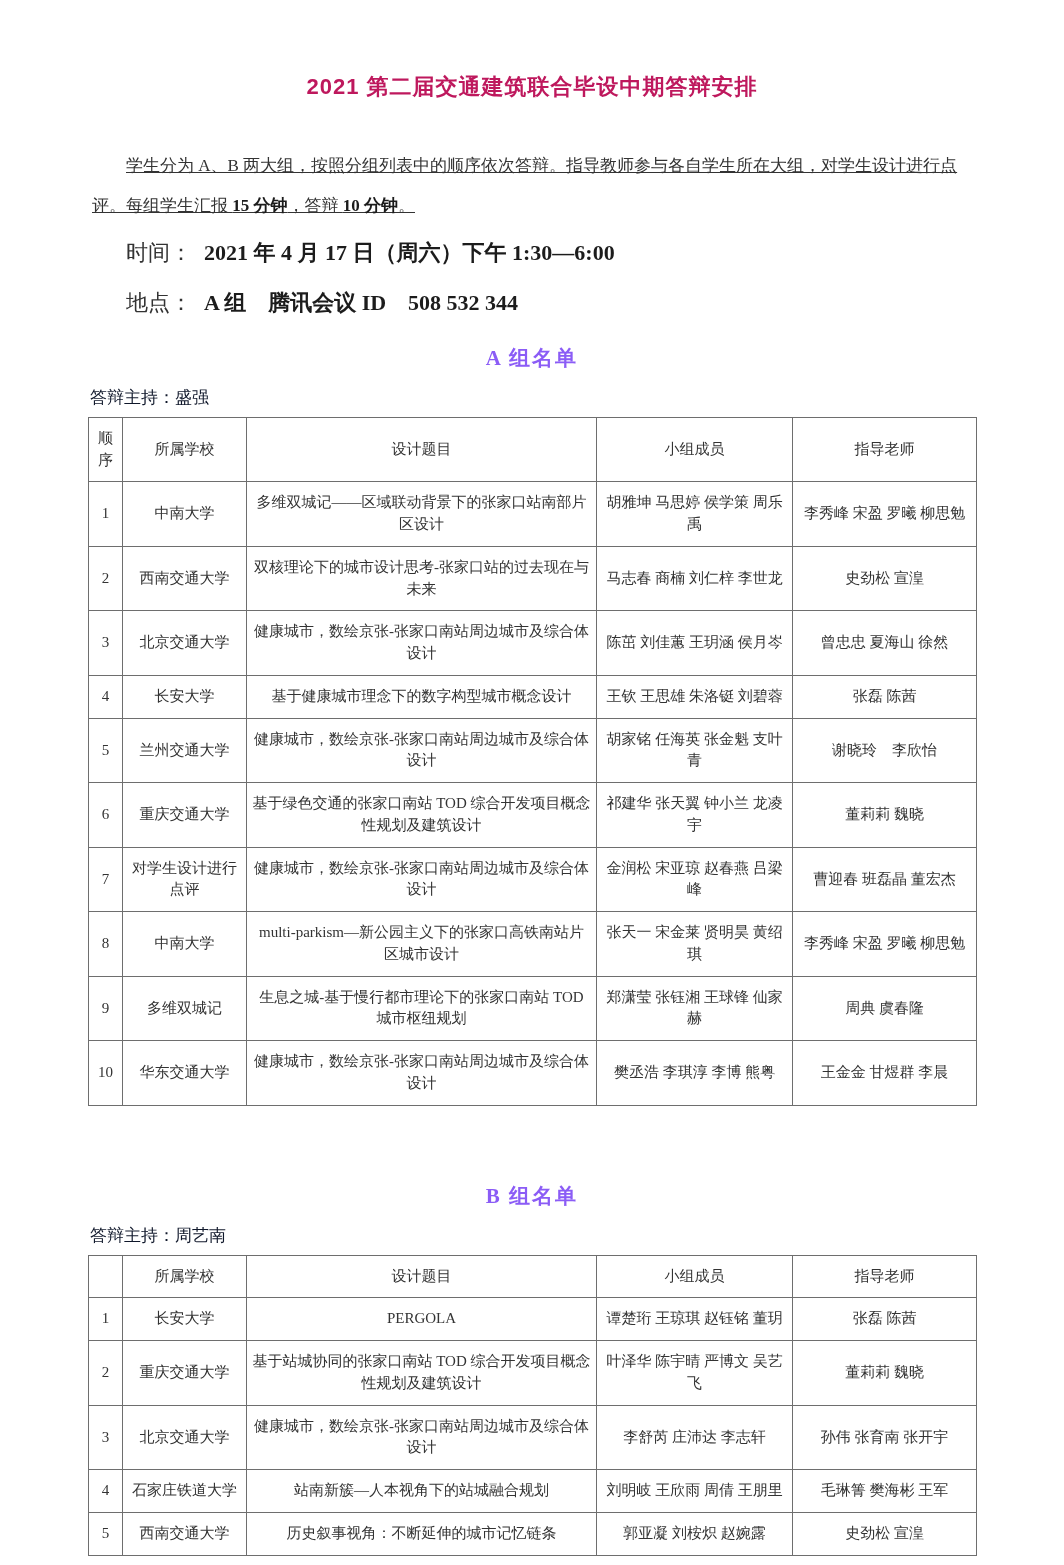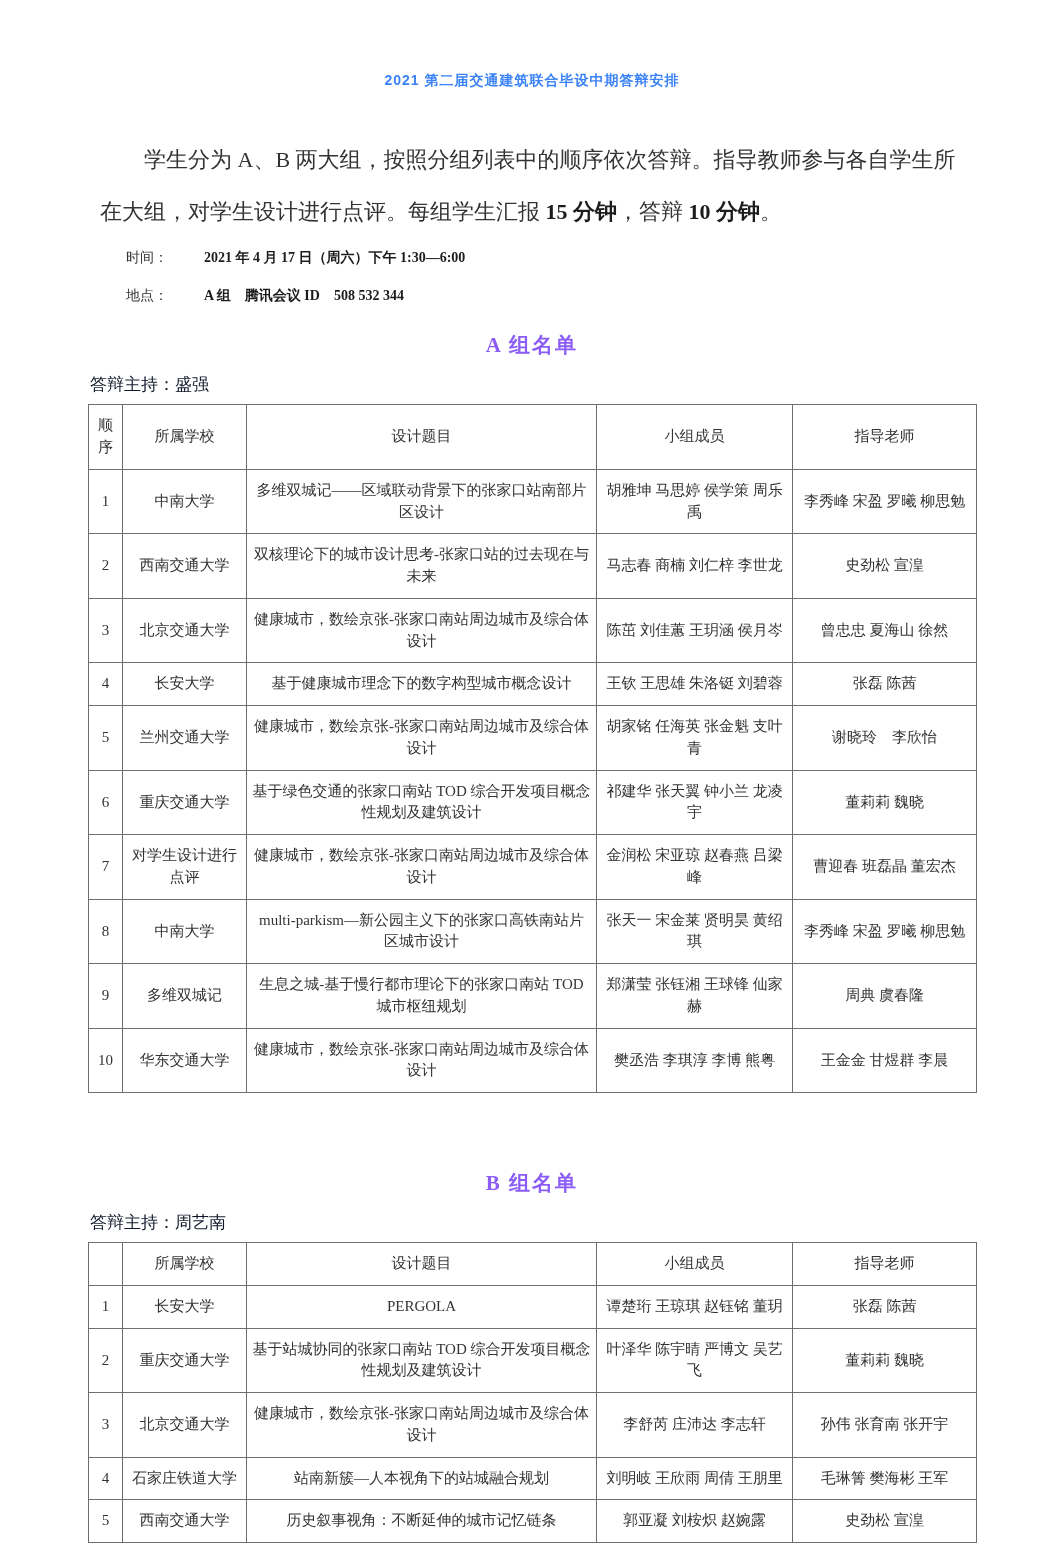--- a/index.html
+++ b/index.html
@@ -14,35 +14,36 @@
     height: 1565px;
     background: #ffffff;
     box-sizing: border-box;
     padding: 72px 88px 30px 88px;
     overflow: hidden;
   }
   .doc-title {
     text-align: center;
     font-family: "Liberation Sans", "DejaVu Sans", sans-serif;
     font-weight: bold;
-    font-size: 14px;
-    color: #3b82f6;
+    font-size: 22px;
+    color: #be185d;
     letter-spacing: 1px;
     margin: 0 0 44px 0;
   }
   .intro {
-    font-size: 22px;
+    font-size: 17px;
     line-height: 2.35;
     text-indent: 2em;
     color: #333333;
-    margin: 0 0 12px 12px;
+    margin: 0 0 12px 4px;
+    text-decoration: underline;
   }
   .intro b, .sched b { color: #1c1c1c; }
   .sched-line {
-    font-size: 14px;
+    font-size: 22px;
     margin: 0 0 20px 38px;
     color: #333333;
   }
   .sched-label { display: inline-block; min-width: 78px; }
   .sched-value { font-weight: bold; color: #1c1c1c; }
   .sched-line.second { margin-left: 116px; }
   .group-heading {
     text-align: center;
     font-size: 21px;
     color: #8b5cf6;

